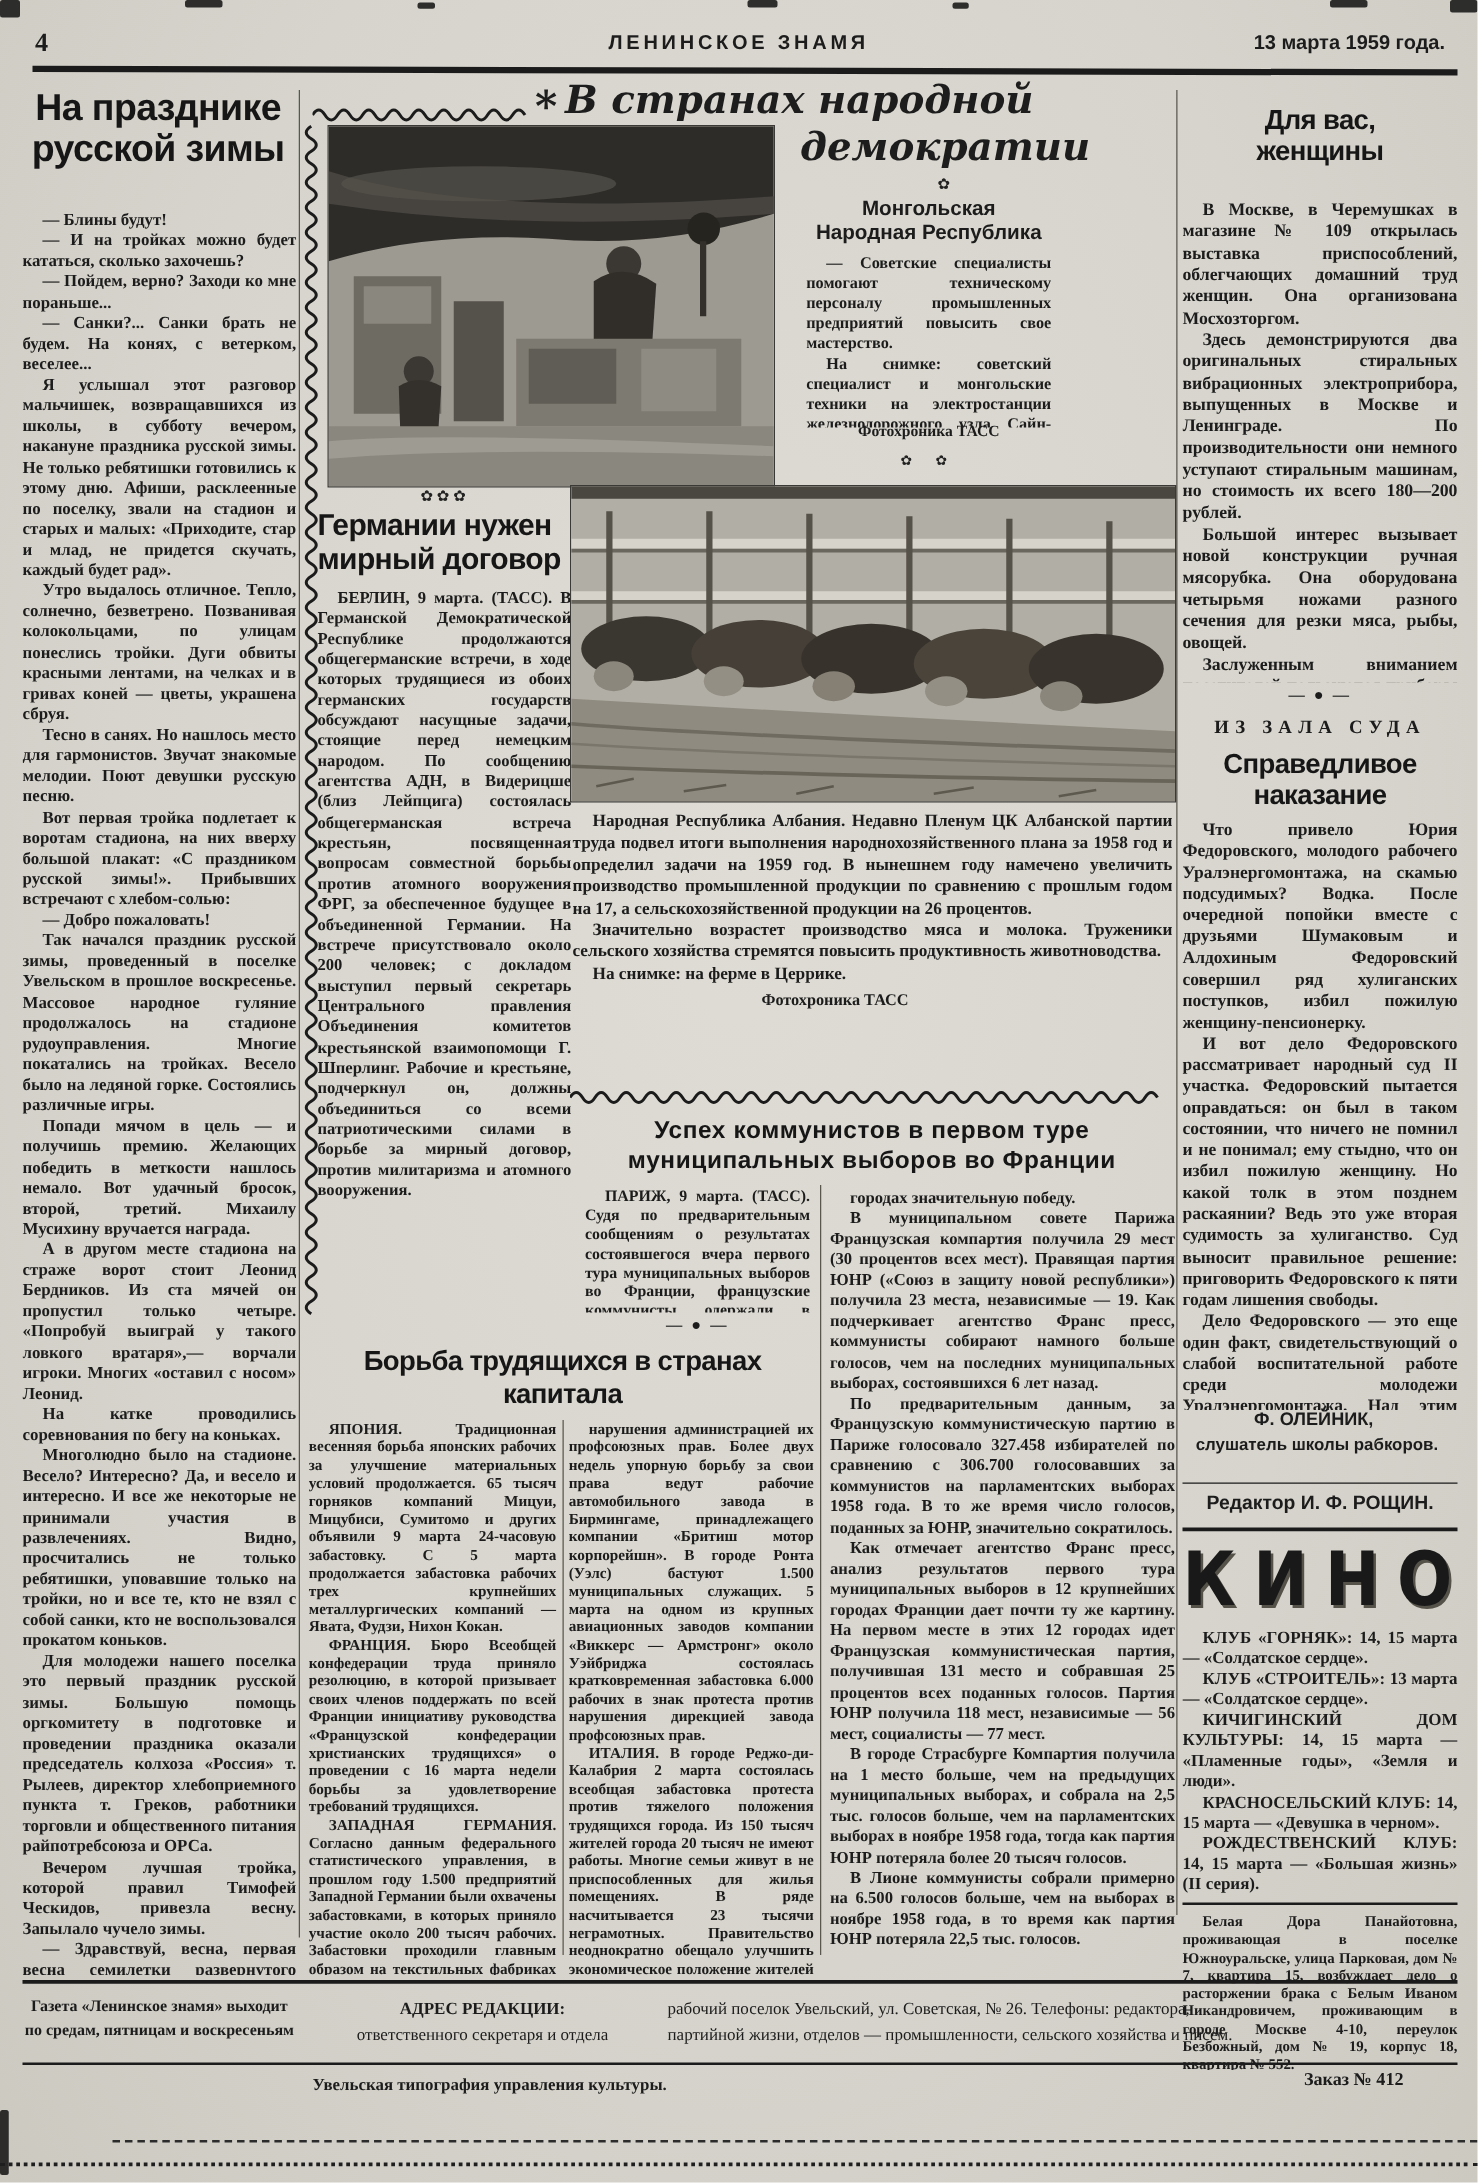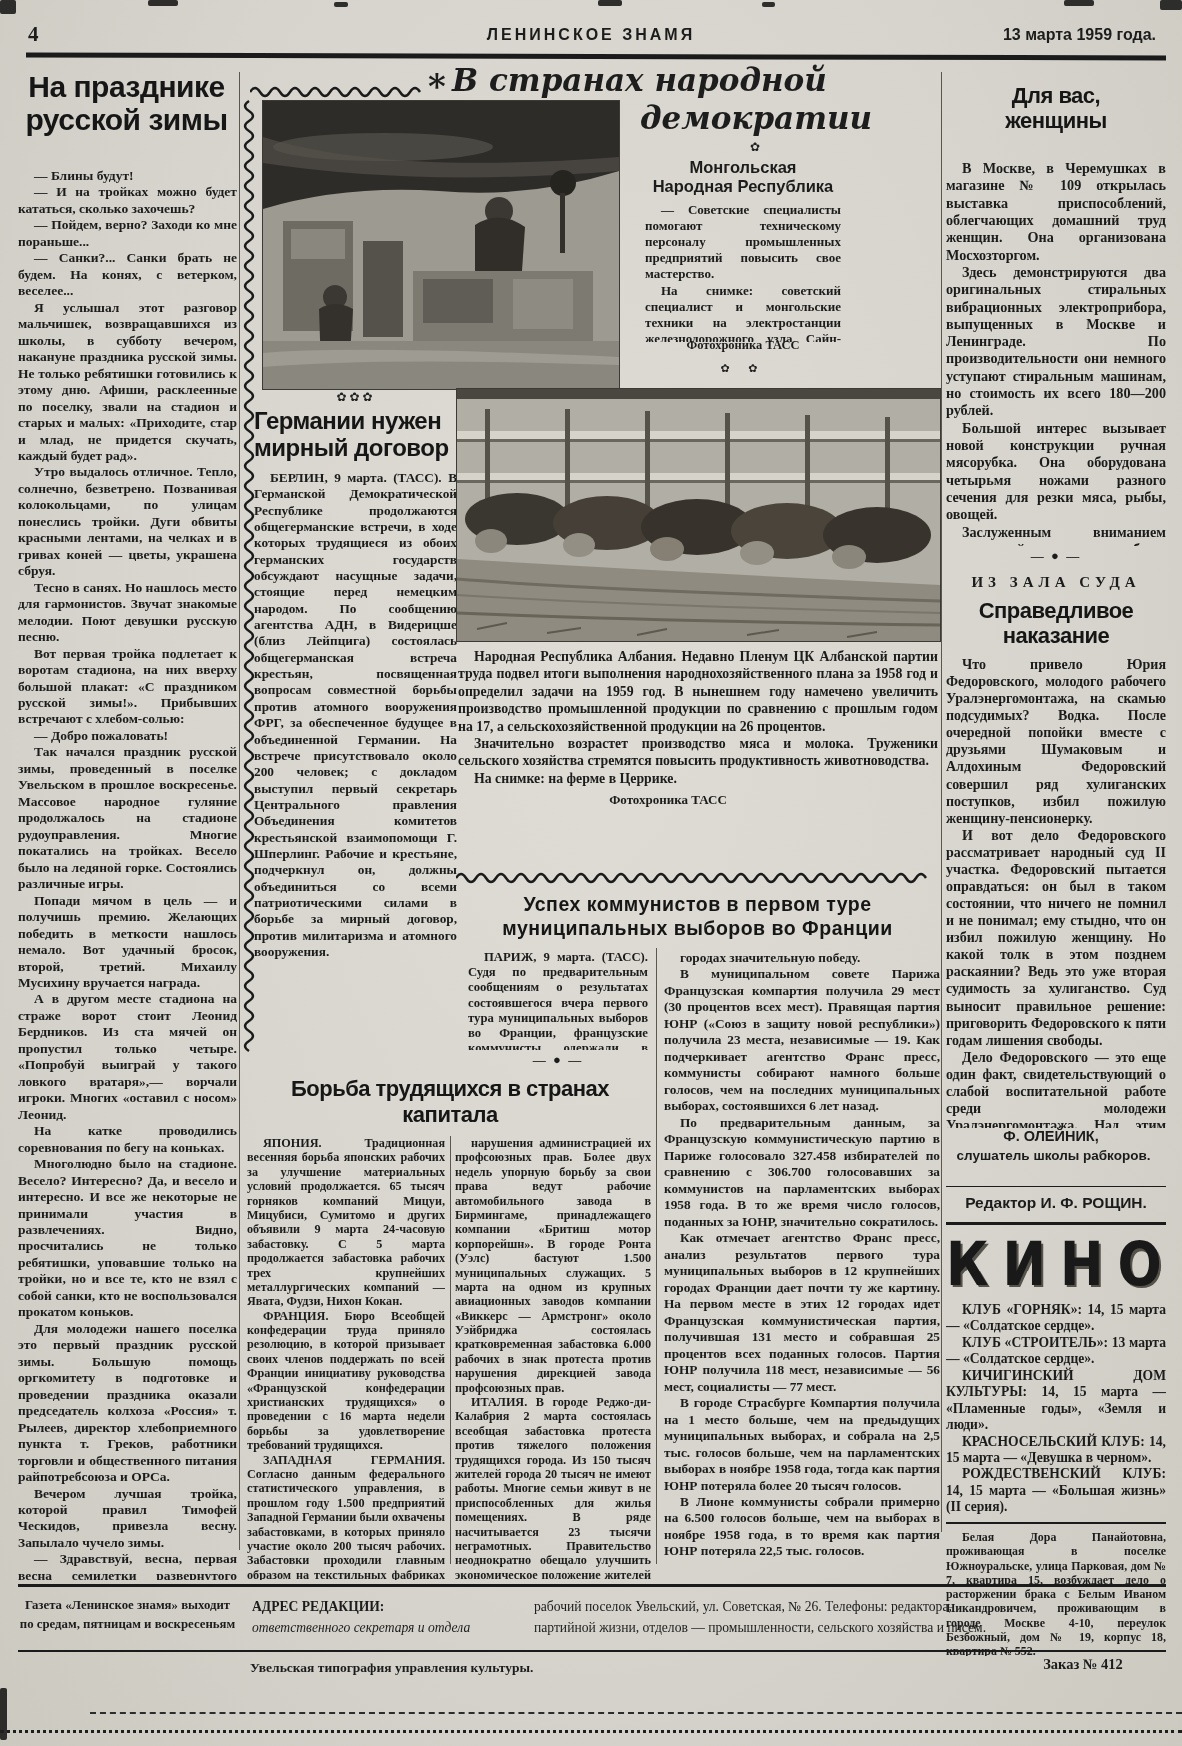--- a/index.html
+++ b/index.html
@@ -23,22 +23,22 @@
   .wavepath{fill:none;stroke:#1b1b1b;stroke-width:2.4;}
   .divider-dot{font-weight:bold;letter-spacing:2px;}
   .kicker{letter-spacing:5px;font-weight:bold;}
   .credit{font-weight:bold;}
   .deco{color:#222;}
   .artifact{position:absolute;background:#101010;opacity:.85;border-radius:2px;}
   .kino{font-family:"DejaVu Sans", sans-serif;font-weight:bold;color:#191919;
         letter-spacing:14px;transform:scaleY(1.15);transform-origin:top;
         text-shadow:2px 2px 0 #55524a;}
   .addr-row{display:flex;gap:14px;}
-  .addr-label{flex:0 0 268px;text-align:left;font-weight:bold;}
-  .addr-label2{flex:0 0 268px;text-align:left;font-style:italic;}
+  .addr-label{flex:0 0 268px;text-align:center;font-weight:bold;}
+  .addr-label2{flex:0 0 268px;text-align:center;}
   .listing p{margin:0;text-indent:16px;text-align:justify;}
 </style>
 </head>
 <body>
 
 <div class="artifact" style="left:0;top:0;width:16px;height:14px"></div>
 <div class="artifact" style="left:148px;top:0;width:30px;height:6px"></div>
 <div class="artifact" style="left:334px;top:2px;width:14px;height:5px"></div>
 <div class="artifact" style="left:598px;top:0;width:24px;height:6px"></div>
 <div class="artifact" style="left:762px;top:2px;width:13px;height:5px"></div>

